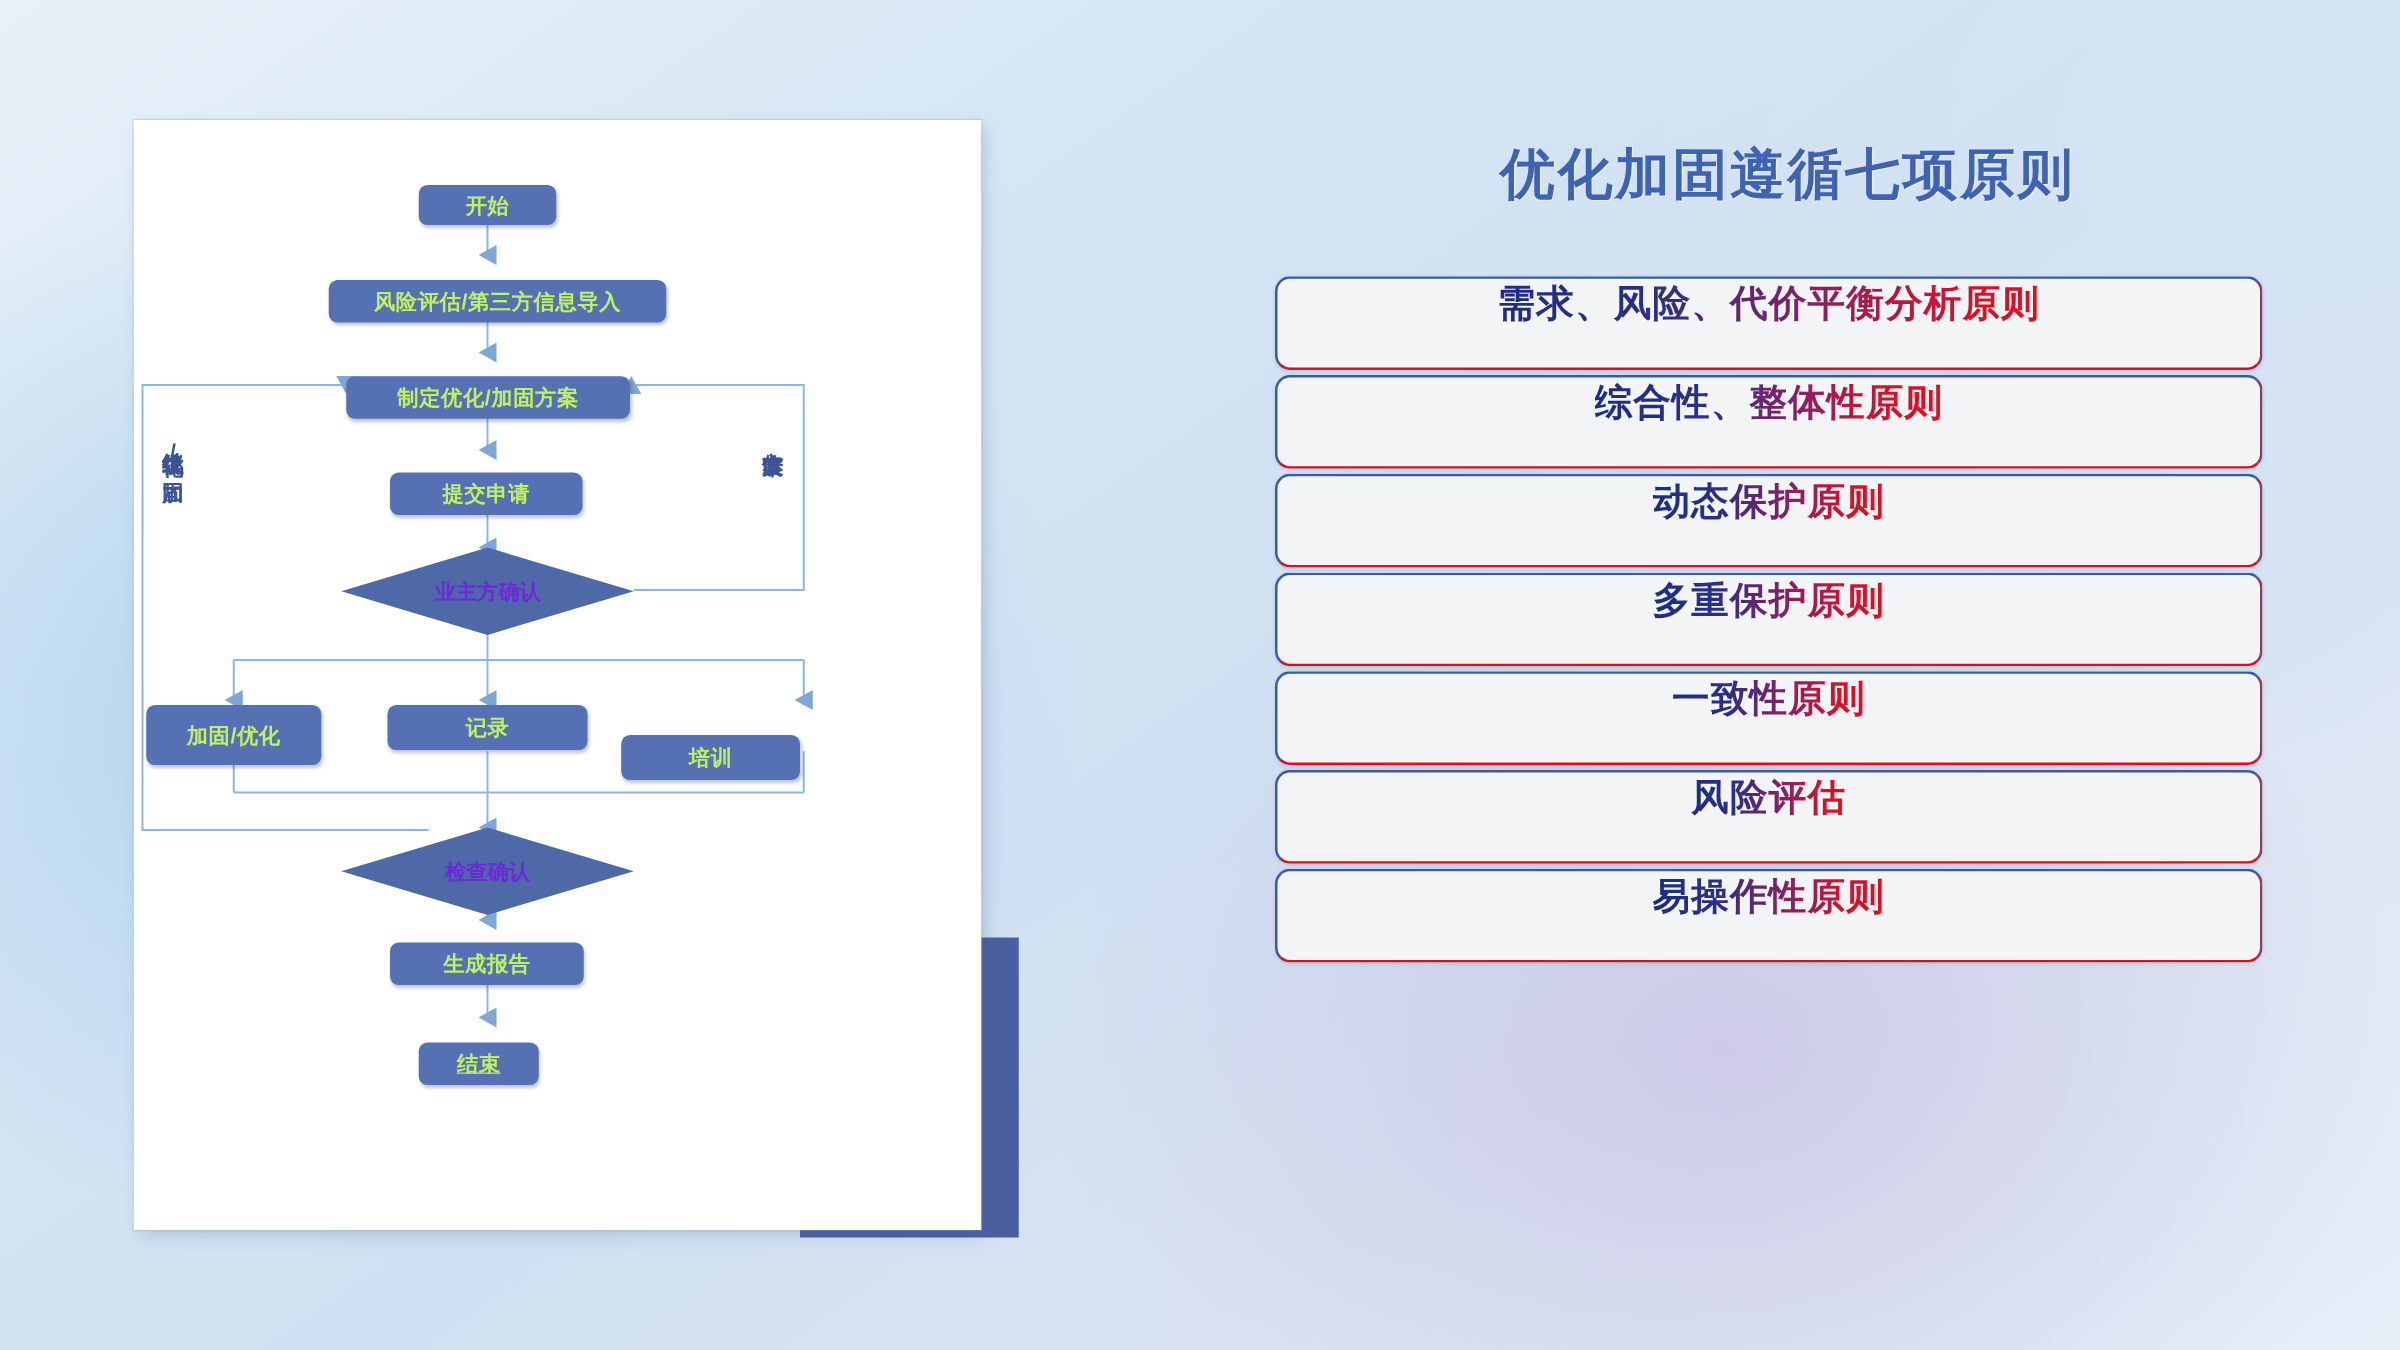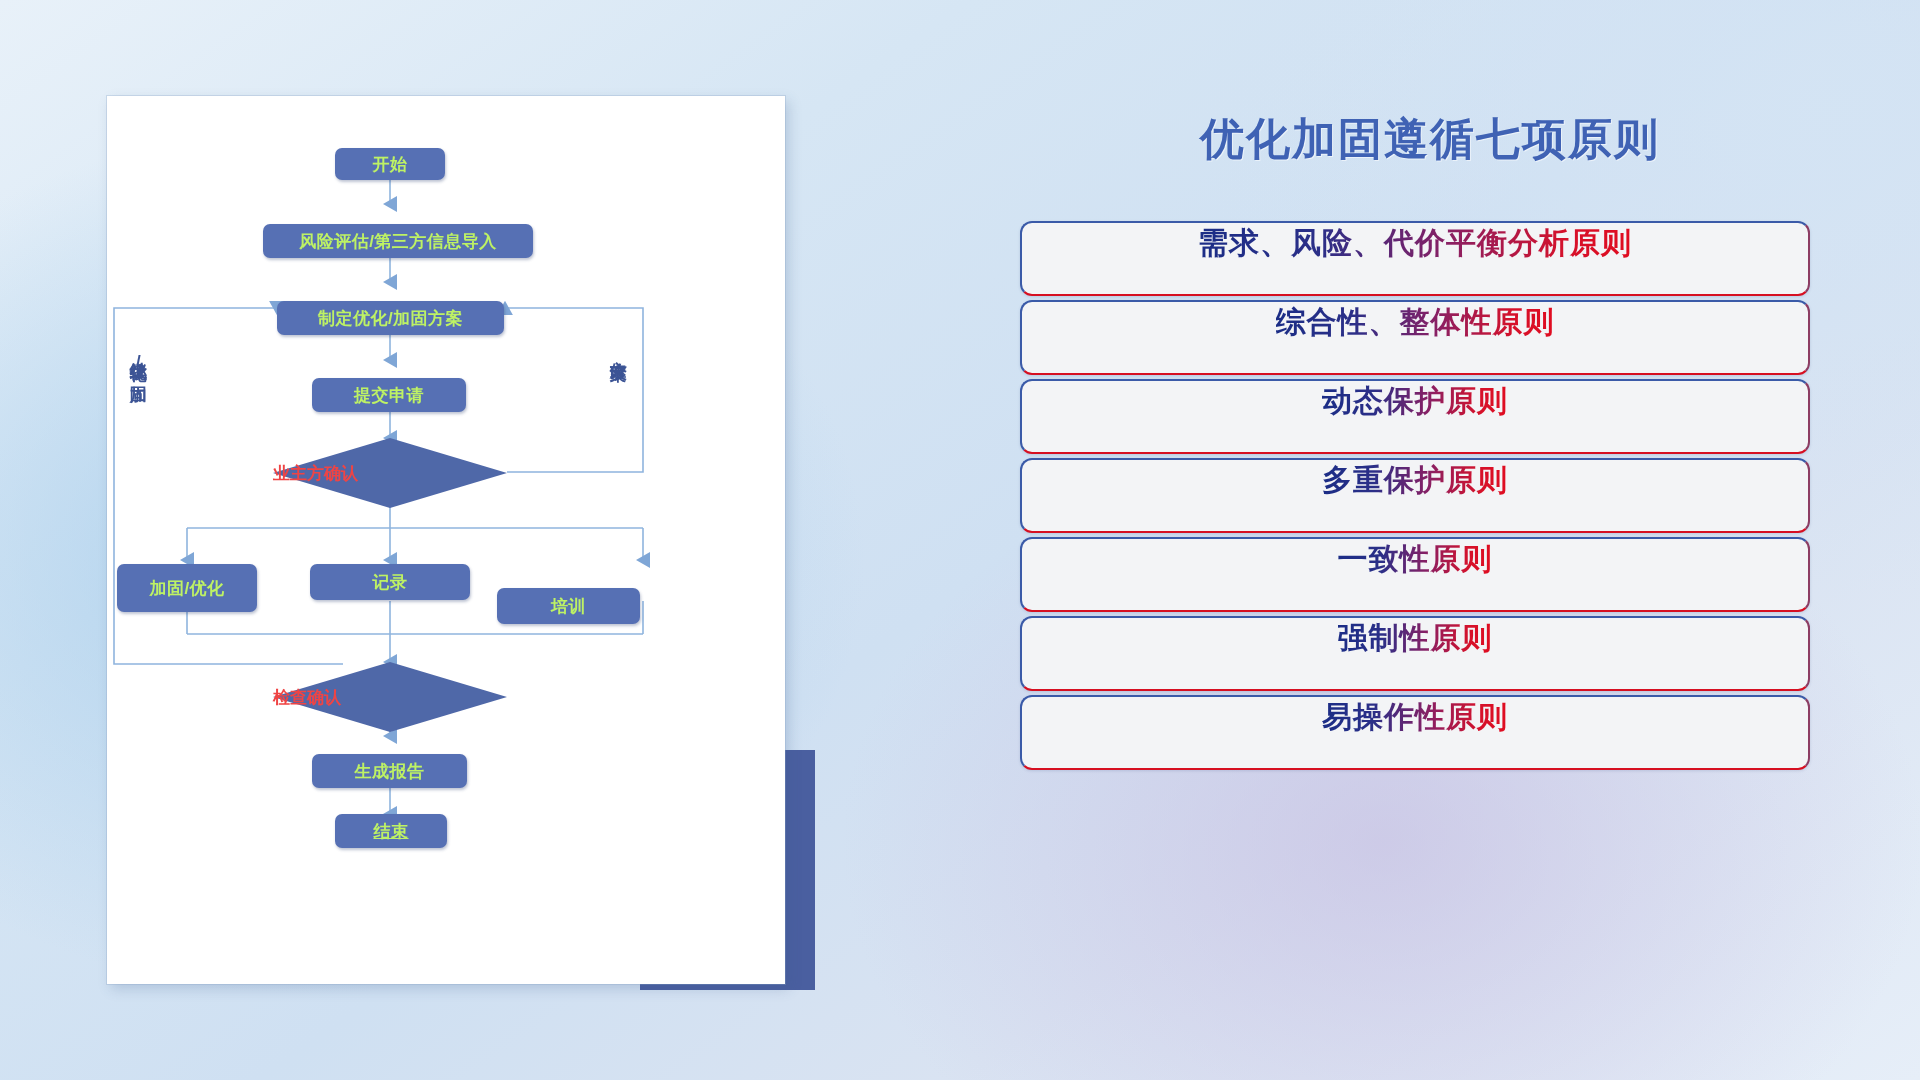--- a/index.html
+++ b/index.html
@@ -57,26 +57,26 @@
     font-weight: bold;
     font-size: 17px;
     letter-spacing: .5px;
     box-shadow: 1px 2px 3px rgba(40,60,110,.30);
     white-space: nowrap;
   }
   .node.wide { font-size: 17px; }
 
   .diamond {
     position: absolute;
-    color: #ef4444;
+    color: #6d28d9;
     font-weight: bold;
     font-size: 17px;
     display: flex;
     align-items: center;
-    justify-content: flex-start;
+    justify-content: center;
     white-space: nowrap;
   }
   .diamond .dshape {
     position: absolute;
     inset: 0;
     background: #4f68a8;
     clip-path: polygon(50% 0%, 100% 50%, 50% 100%, 0% 50%);
   }
   .diamond .dtext { position: relative; z-index: 2; }
 
@@ -234,21 +234,21 @@
 
     <div class="diamond" style="left:166px; top:566px; width:234px; height:70px;">
       <span class="dshape"></span>
       <span class="dtext">检查确认</span>
     </div>
 
     <div class="node" style="left:205px; top:658px; width:155px; height:34px;">
       <span>生成报告</span>
     </div>
 
-    <div class="node" style="left:228px; top:718px; width:112px; height:34px;text-decoration:underline;">
+    <div class="node" style="left:228px; top:738px; width:96px; height:34px;text-decoration:underline;">
       <span>结束</span>
     </div>
 
     <div class="vlabel" style="left:22px; top:252px;">继续优化/加固</div>
 
     <div class="vlabel" style="left:502px; top:252px;">方案修改</div>
 
   </div>
 
   <div id="right-panel">
@@ -271,21 +271,21 @@
 
       <div class="pill">
         <span class="pill-label">多重保护原则</span>
       </div>
 
       <div class="pill">
         <span class="pill-label">一致性原则</span>
       </div>
 
       <div class="pill">
-        <span class="pill-label">强制性原则</span>
+        <span class="pill-label">风险评估</span>
       </div>
 
       <div class="pill">
         <span class="pill-label">易操作性原则</span>
       </div>
 
     </div>
   </div>
 
 </div>

